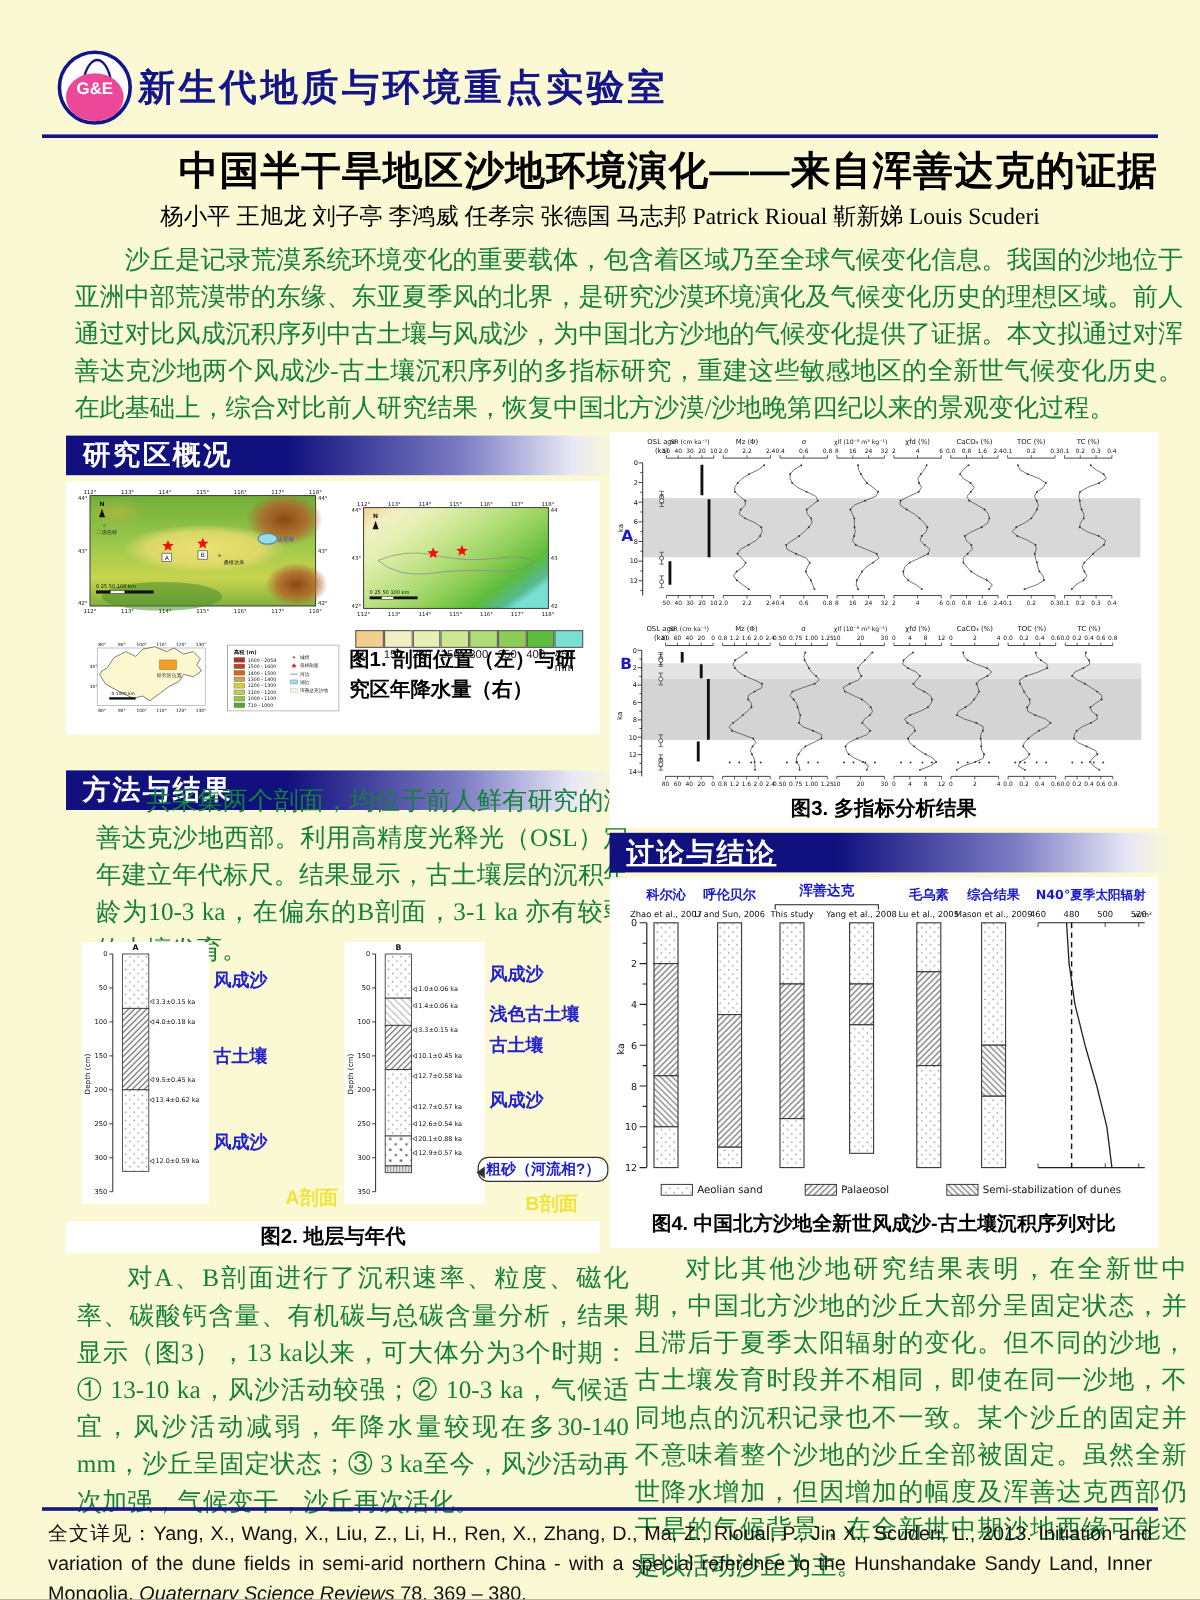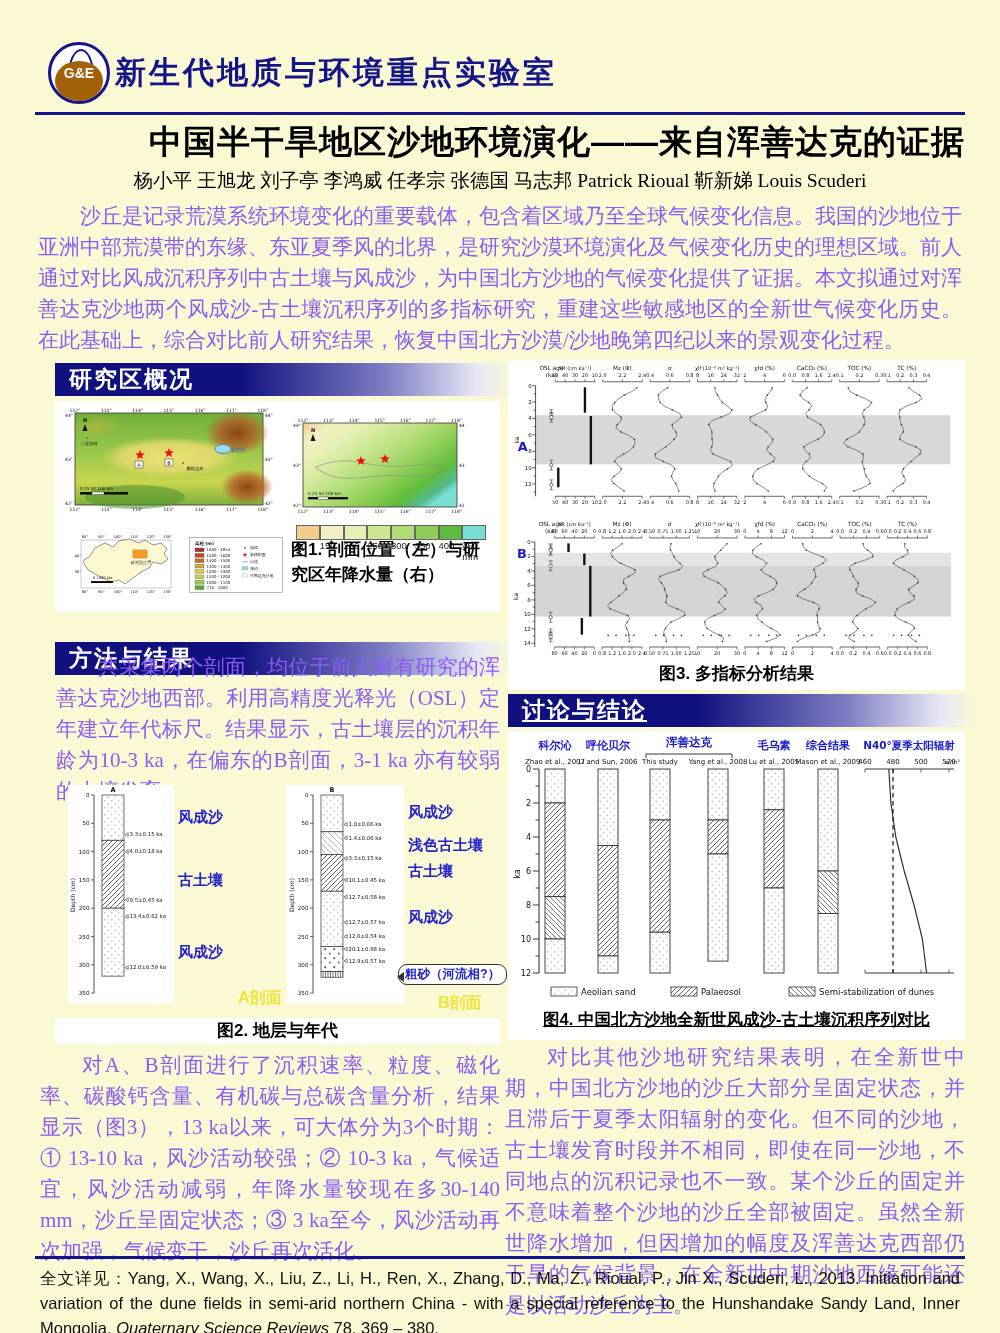--- a/index.html
+++ b/index.html
@@ -5,29 +5,29 @@
   html,body{margin:0;padding:0;background:#888;}
   .page{position:relative;width:1000px;height:1333px;background:#FBF9D3;overflow:hidden;
         font-family:"Liberation Sans","DejaVu Sans",sans-serif;margin:0 auto;}
   .abs{position:absolute;}
   .serif{font-family:"Liberation Serif","DejaVu Serif",serif;}
   .rule{background:#15158A;height:3px;}
   .sec-head{background:linear-gradient(90deg,#10107E 0%,#10107E 40%,#7D7DC4 72%,#E8E8F6 92%,#FBF9D3 100%);
             color:#fff;font-weight:bold;font-size:23px;line-height:33px;padding-left:14px;letter-spacing:2px;}
   .whitebox{background:#ffffff;}
   .cap{font-weight:bold;color:#000;text-align:center;}
-  .para{font-size:21px;line-height:31px;color:#8b5cf6;text-align:justify;text-indent:2em;}
+  .para{font-size:21px;line-height:31px;color:#15803d;text-align:justify;text-indent:2em;margin-left:24px;}
   .blue-lab{color:#2222CC;font-weight:bold;font-size:15px;white-space:nowrap;}
   .yellow-lab{color:#F0E33C;font-weight:bold;font-size:16px;white-space:nowrap;}
   .bubble{position:absolute;background:#fff;border:1.5px solid #333;border-radius:9px;color:#2222CC;
           font-weight:bold;font-size:12.5px;padding:1px 6px;white-space:nowrap;}
   .bubble:before{content:"";position:absolute;left:-7px;top:7px;border:5px solid transparent;border-right:7px solid #333;}
   .logo-outer{width:56px;height:56px;border:3px solid #15158A;border-radius:50%;background:#fff;position:relative;}
   .logo-vert{position:absolute;left:17px;top:4px;width:22px;height:48px;border:2px solid #15158A;border-radius:50%;}
-  .logo-lens{position:absolute;left:4px;top:16px;width:48px;height:40px;background:#a16207;border-radius:50%;
+  .logo-lens{position:absolute;left:4px;top:16px;width:48px;height:40px;background:#ec4899;border-radius:50%;
              color:#fff;font-weight:bold;font-size:14px;text-align:center;line-height:24px;}
   .labname{color:#15158A;font-weight:bold;font-size:31px;letter-spacing:3px;
            font-family:"Liberation Serif","DejaVu Serif",serif;}
   .ptitle{font-size:33px;font-weight:bold;color:#000;text-align:right;letter-spacing:1px;}
   .pauthors{font-size:19.5px;color:#000;text-align:center;}
   .footer-text{font-size:16.5px;line-height:25px;color:#111;text-align:justify;}
   .precip-row{display:flex;}
   .precip-sw{height:13px;flex:1;border:0.5px solid #666;}
   .precip-lab{display:flex;font-size:9.5px;color:#222;}
   .precip-lab span{flex:1;text-align:left;}
@@ -1115,21 +1115,21 @@
         <line x1="438" y1="240" x2="438" y2="236.5" stroke="#222" stroke-width="0.7"></line>
         <line x1="382" y1="36" x2="382" y2="240" stroke="#111" stroke-width="1.2" stroke-dasharray="4.5,3.5"></line>
         <path d="M377.8,36.0 L379.9,70.0 L384.8,104.0 L393.2,138.0 L403.0,172.0 L411.4,206.0 L415.6,240.0" fill="none" stroke="#222" stroke-width="1.1" stroke-linejoin="round"></path>
         <rect x="40" y="254" width="26" height="9" fill="url(#p-sand)" stroke="#333" stroke-width="0.8"></rect>
         <text x="70" y="261.5" font-size="8.5" fill="#111" text-anchor="start" font-family="&quot;DejaVu Sans&quot;,sans-serif" font-weight="normal">Aeolian sand</text>
         <rect x="160" y="254" width="26" height="9" fill="url(#p-paleosol)" stroke="#333" stroke-width="0.8"></rect>
         <text x="190" y="261.5" font-size="8.5" fill="#111" text-anchor="start" font-family="&quot;DejaVu Sans&quot;,sans-serif" font-weight="normal">Palaeosol</text>
         <rect x="278" y="254" width="26" height="9" fill="url(#p-semi)" stroke="#333" stroke-width="0.8"></rect>
         <text x="308" y="261.5" font-size="8.5" fill="#111" text-anchor="start" font-family="&quot;DejaVu Sans&quot;,sans-serif" font-weight="normal">Semi-stabilization of dunes</text>
       </svg>
-    <div class="abs cap" style="left:0;top:278px;width:457px;font-size:16.5px;text-decoration:underline;">图4. 中国北方沙地全新世风成沙-古土壤沉积序列对比</div>
+    <div class="abs cap" style="left:0;top:278px;width:457px;font-size:16.5px;">图4. 中国北方沙地全新世风成沙-古土壤沉积序列对比</div>
   </div>
 
   <div class="abs para serif" style="left:505px;top:1042px;width:460px;">对比其他沙地研究结果表明，在全新世中期，中国北方沙地的沙丘大部分呈固定状态，并且滞后于夏季太阳辐射的变化。但不同的沙地，古土壤发育时段并不相同，即使在同一沙地，不同地点的沉积记录也不一致。某个沙丘的固定并不意味着整个沙地的沙丘全部被固定。虽然全新世降水增加，但因增加的幅度及浑善达克西部仍干旱的气候背景，在全新世中期沙地西缘可能还是以活动沙丘为主。</div>
 
   <div class="abs rule" style="left:35px;top:1256px;width:930px;"></div>
   <div class="abs footer-text" style="left:40px;top:1266px;width:920px;">
     <span>全文详见：</span><span>Yang, X., Wang, X., Liu, Z., Li, H., Ren, X., Zhang, D., Ma, Z., Rioual, P., Jin X., Scuderi, L., 2013. Initiation and variation of the dune fields in semi-arid northern China - with a special reference to the Hunshandake Sandy Land, Inner Mongolia. </span><i>Quaternary Science Reviews</i><span> 78, 369 – 380.</span>
   </div>
 </div>
 

